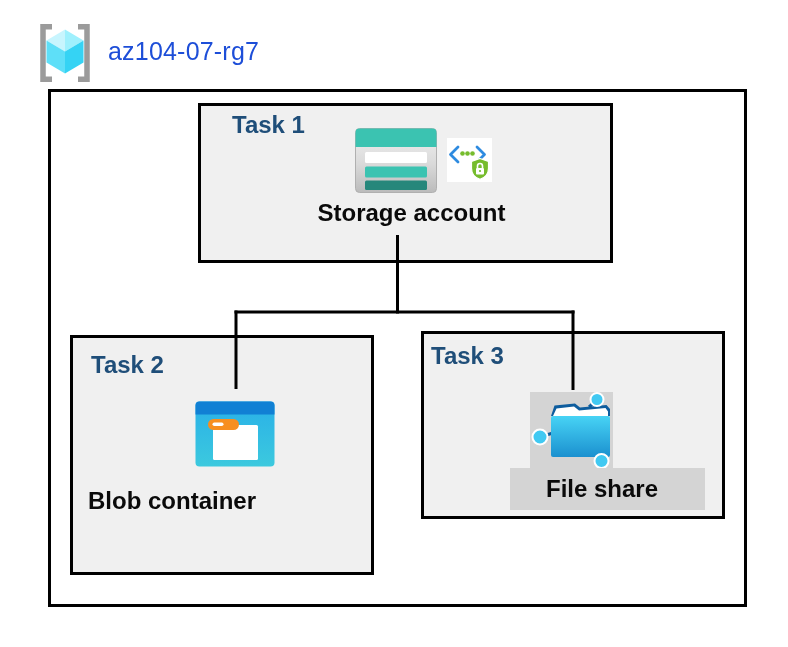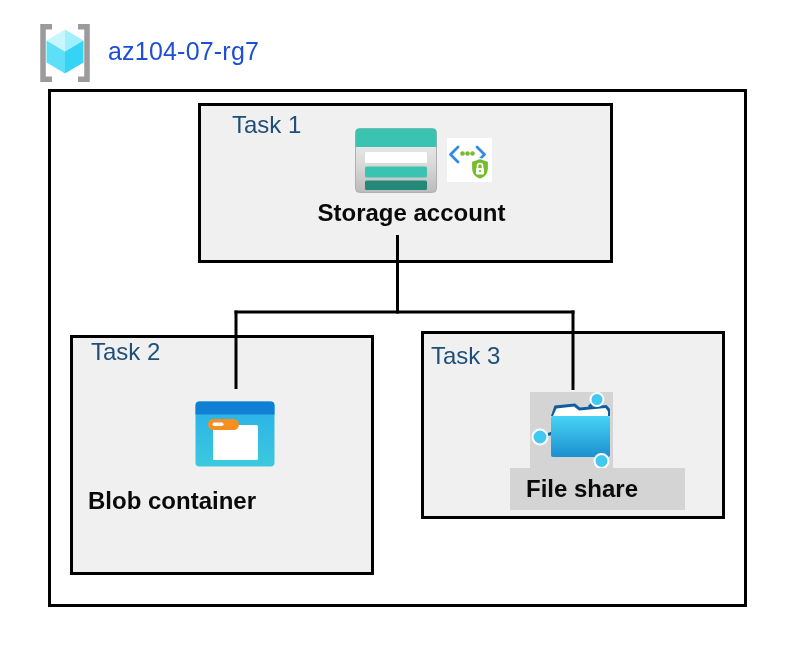--- a/index.html
+++ b/index.html
@@ -23,45 +23,45 @@
     border:3px solid #000;background:#ffffff;box-sizing:border-box;
   }
   .task-box{
     position:absolute;background:#f0f0f0;border:3px solid #000;
     box-sizing:border-box;
   }
   #task1{left:198px;top:103px;width:415px;height:160px;}
   #task2{left:70px;top:335px;width:304px;height:240px;}
   #task3{left:421px;top:331px;width:304px;height:188px;}
   .task-label{
-    position:absolute;font-size:24px;font-weight:normal;color:#1f4e79;
+    position:absolute;font-size:24px;font-weight:bold;color:#1f4e79;
     white-space:nowrap;line-height:1.1;
   }
   #task1 .task-label{left:31px;top:6px;}
-  #task2 .task-label{left:18px;top:1px;}
+  #task2 .task-label{left:18px;top:14px;}
   #task3 .task-label{left:7px;top:9px;}
   .item-label{
     position:absolute;font-size:24px;font-weight:bold;color:#0a0a0a;
     white-space:nowrap;line-height:1.1;
   }
   #task1 .item-label{left:16px;width:100%;text-align:center;top:94px;transform:translateX(-10px);}
   #task2 .item-label{left:0;width:100%;top:150px;transform:translateX(15px);}
   
   .storage-icon{position:absolute;left:154px;top:22px;}
   .secure-icon{position:absolute;left:246px;top:32px;}
   .blob-icon{position:absolute;left:122px;top:63px;}
   .fs-plate{
     position:absolute;left:106px;top:58px;width:83px;height:76px;
     background:#d4d4d4;z-index:2;
   }
   .fs-plate svg{position:absolute;left:0;top:0;}
   .fs-band{
     position:absolute;left:86px;top:134px;width:175px;height:42px;
     background:#d4d4d4;z-index:1;
-    display:flex;align-items:center;
+    display:flex;align-items:center;padding-left:20px;
   }
   .fs-band .item-label{position:static;padding-left:16px;}
   
   .connectors{
     position:absolute;left:0;top:0;width:788px;height:647px;
     pointer-events:none;z-index:3;
   }
   .connectors line{stroke:#000;stroke-width:3;}
 </style>
 </head>

